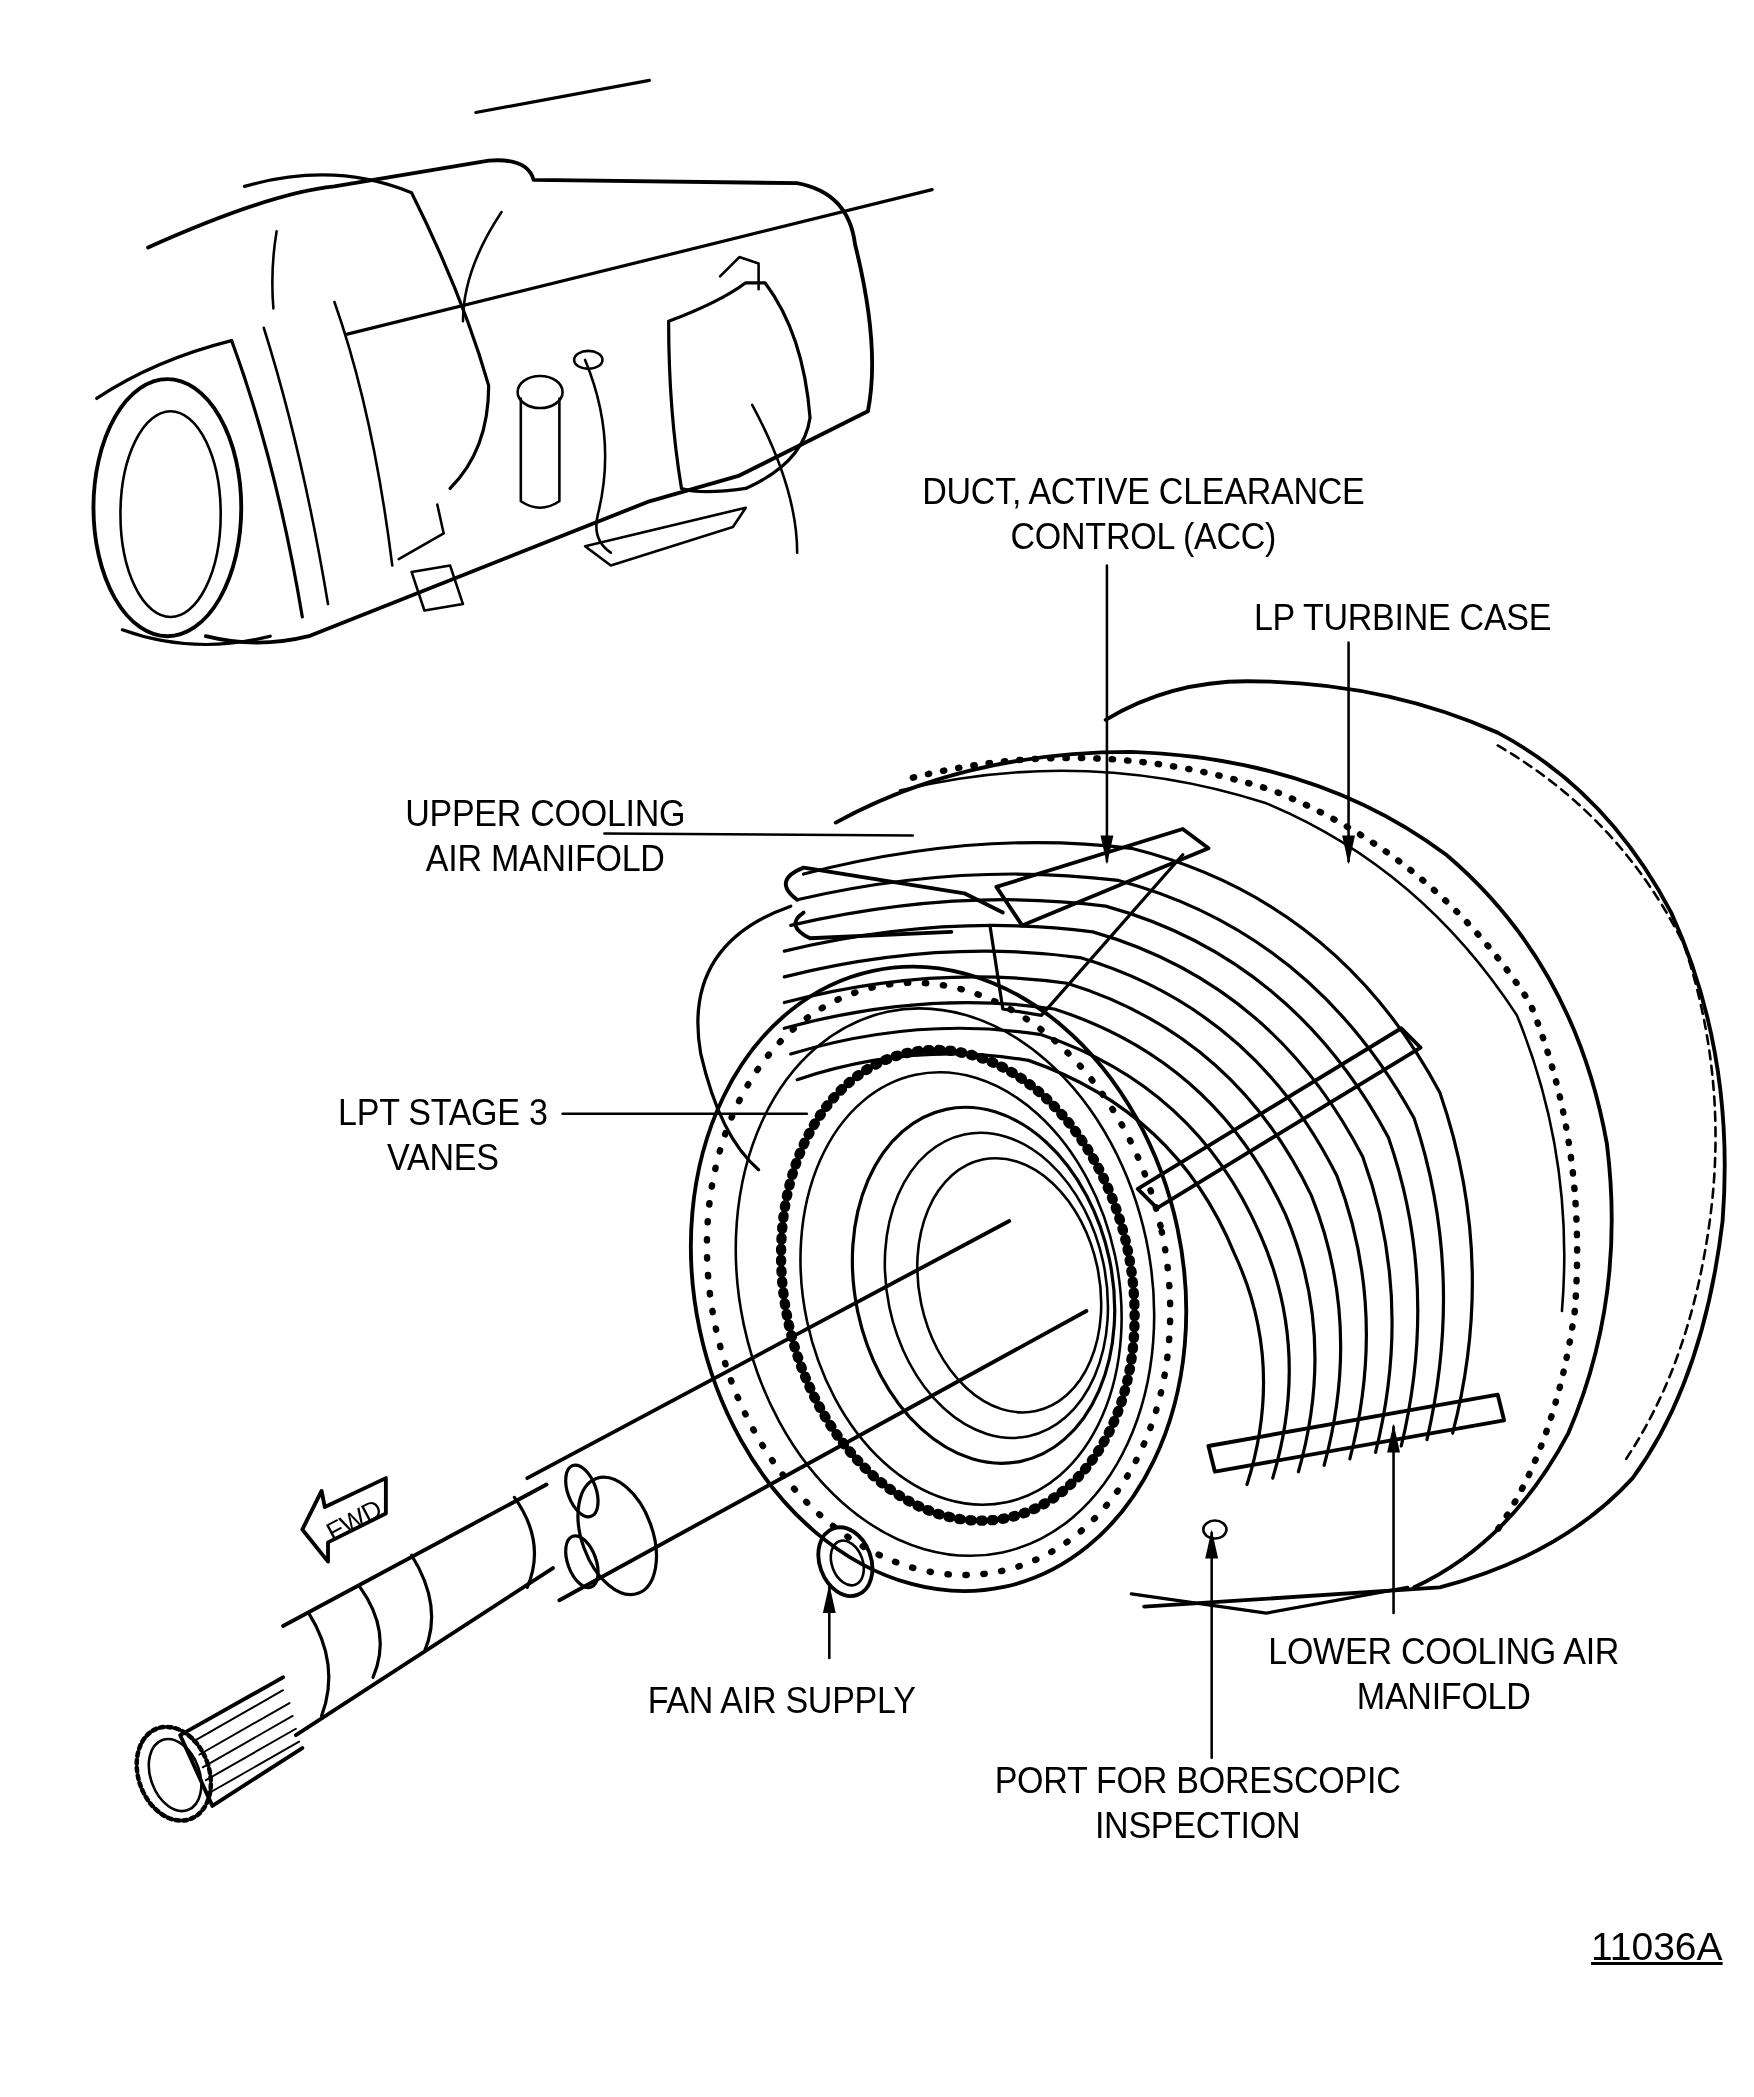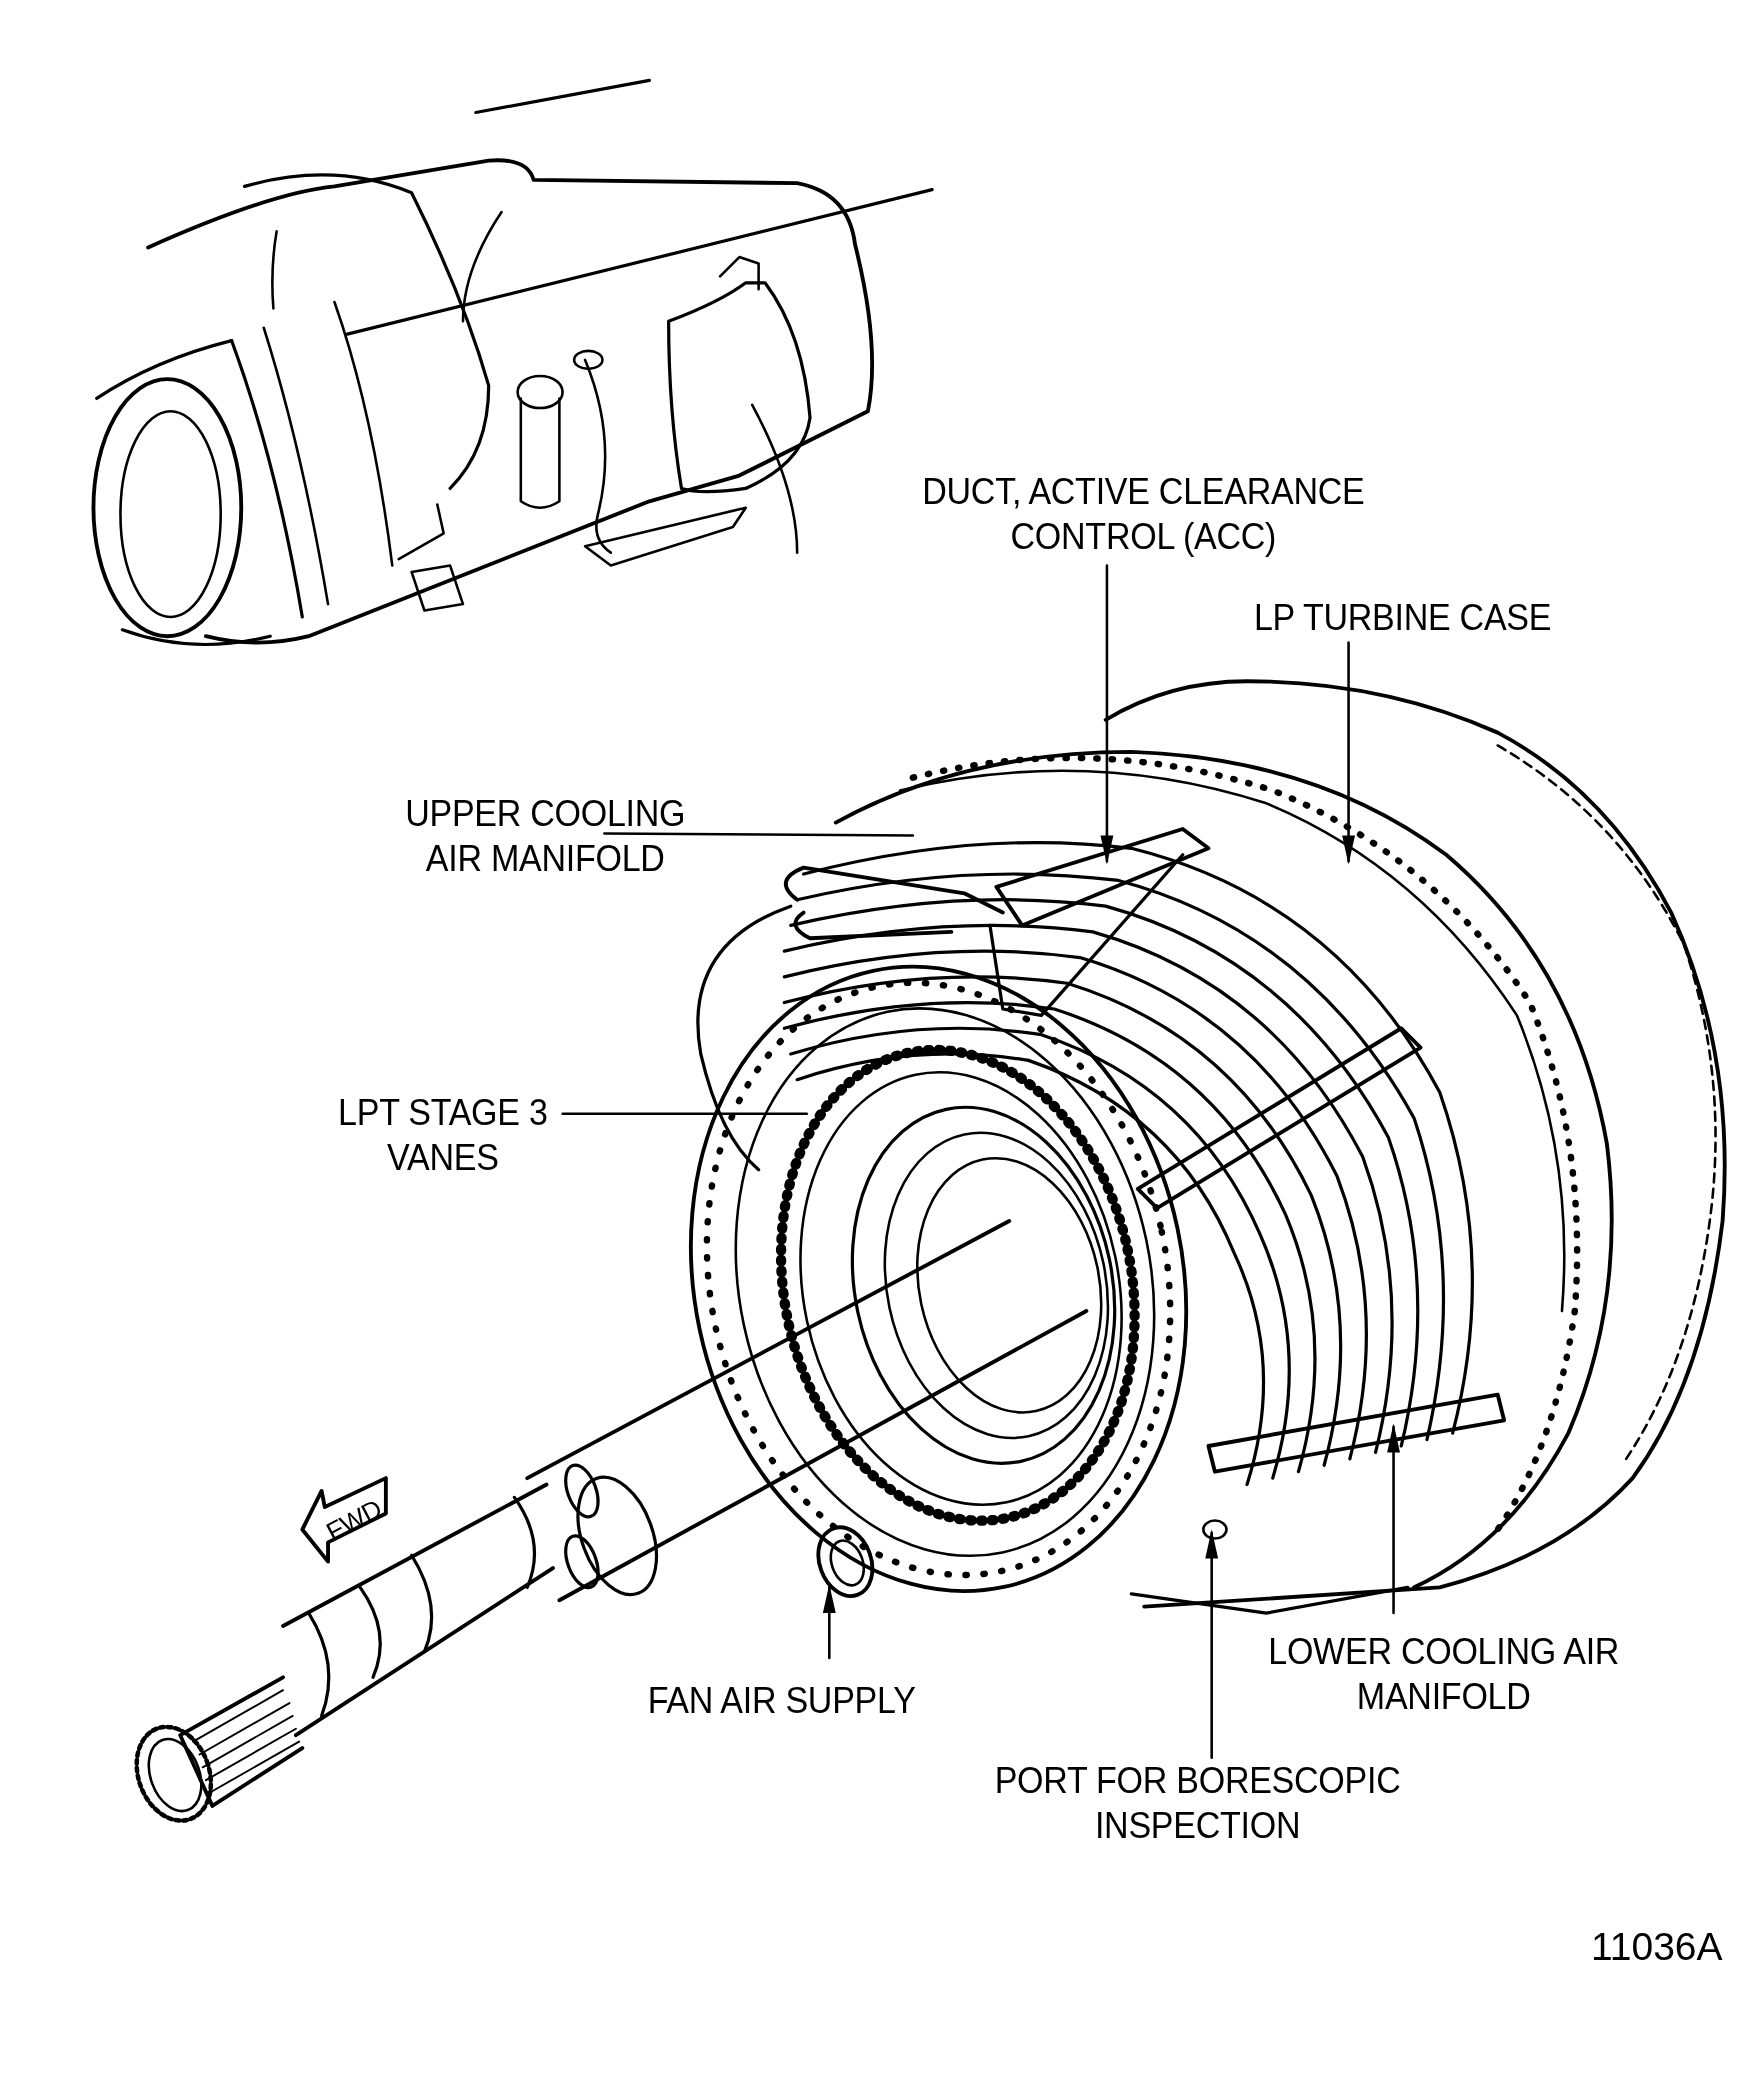--- a/index.html
+++ b/index.html
@@ -185,14 +185,14 @@
 <div class="lbl" style="left:1253px; top:1629px;">
   <div>LOWER COOLING AIR</div>
   <div>MANIFOLD</div>
 </div>
 
 <div class="lbl" style="left:977px; top:1758px;">
   <div>PORT FOR BORESCOPIC</div>
   <div>INSPECTION</div>
 </div>
 
-<div class="fig-id" style="left:1591px; top:1925px;">11036A</div>
+<div class="fig-id" style="left:1591px; top:1925px;text-decoration:underline;">11036A</div>
 
 
 </body></html>

